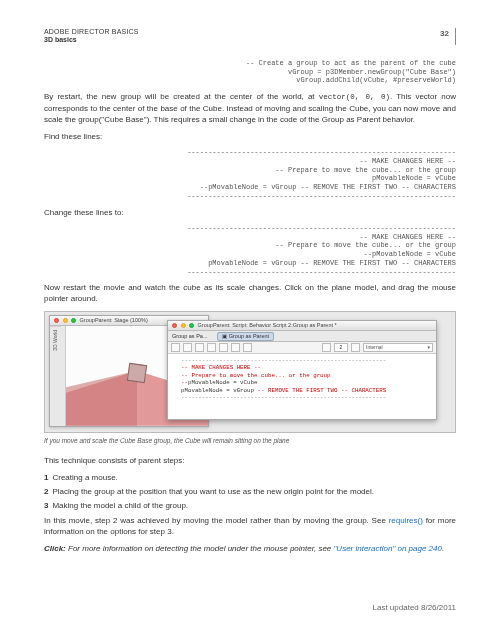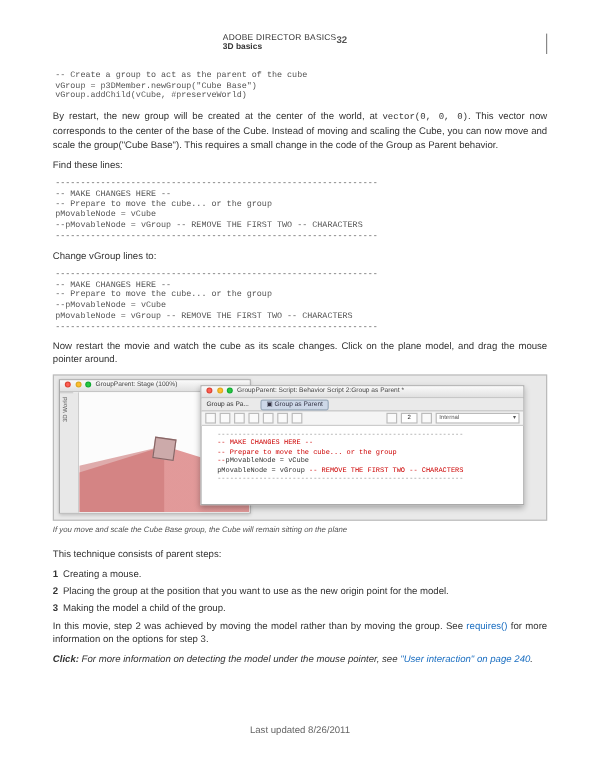--- a/index.html
+++ b/index.html
@@ -5,32 +5,33 @@
     * { margin: 0; padding: 0; box-sizing: border-box; }
     body {
       font-family: "Myriad Pro", "Segoe UI", Arial, sans-serif;
       font-size: 8px;
       color: #333;
       background: #fff;
       width: 500px;
       padding: 28px 44px 20px 44px;
       line-height: 1.4;
     }
-    .header { display: flex; justify-content: center; border-right: 1px solid #888; padding-right: 24px; margin-bottom: 14px; }
+    .header { display: flex; justify-content: space-between; border-right: 1px solid #888; padding-right: 6px; margin-bottom: 14px; }
     .header-left { font-size: 7px; line-height: 1.2; }
     .header-title { letter-spacing: 0.2px; }
     .header-sub { font-weight: bold; }
     .page-num { font-size: 8px; font-weight: bold; color: #555; }
     .code-block {
       font-family: "Courier New", monospace;
       font-size: 7px;
       color: #555;
       white-space: pre;
       margin: 4px 0 6px 2px;
       line-height: 1.25;
+      text-align: right;
     }
     .body-text { font-size: 8px; margin-bottom: 6px; text-align: justify; }
     .mono-inline { font-family: "Courier New", monospace; font-size: 7.5px; }
     .figure {
       margin: 6px 0 2px 0;
       border: 1px solid #bbb;
       background: #e9e9e9;
       height: 122px;
       position: relative;
       overflow: hidden;
@@ -75,21 +76,21 @@
     .tb-combo { width:70px; height:9px; border:1px solid #bbb; background:#fff; font-size:5px; padding:0 2px; color:#555; display:flex; align-items:center; justify-content:space-between; }
     .tb-spin { width:14px; height:9px; border:1px solid #bbb; background:#fff; font-size:5px; text-align:center; }
     .script-body { padding: 3px 6px; font-family:"Courier New",monospace; font-size:5.8px; line-height:1.3; white-space:pre; color:#333; overflow:hidden; }
     .c-red { color:#c00; }
     .c-grey { color:#888; }
     .caption { font-style: italic; font-size: 6.5px; color:#555; margin: 3px 0 10px 0; }
     .step { font-size:8px; margin: 3px 0; }
     .step-num { font-weight: bold; margin-right: 4px; }
     .link { color: #1a6ec1; }
     .note-label { font-style: italic; font-weight: bold; }
-    .footer { text-align:center; font-size:8px; color:#666; margin-top: 48px; }
+    .footer { text-align:right; font-size:8px; color:#666; margin-top: 48px; }
   </style>
 </head>
 <body>
 
 <div class="header">
   <div class="header-left">
     <div class="header-title">ADOBE DIRECTOR BASICS</div>
     <div class="header-sub">3D basics</div>
   </div>
   <div class="page-num">32</div>
@@ -105,21 +106,21 @@
 
 <p class="body-text">Find these lines:</p>
 
 <div class="code-block">----------------------------------------------------------------
 -- MAKE CHANGES HERE --
 -- Prepare to move the cube... or the group
 pMovableNode = vCube
 --pMovableNode = vGroup -- REMOVE THE FIRST TWO -- CHARACTERS
 ----------------------------------------------------------------</div>
 
-<p class="body-text">Change vGroup lines to:</p>
+<p class="body-text">Change these lines to:</p>
 
 <div class="code-block">----------------------------------------------------------------
 -- MAKE CHANGES HERE --
 -- Prepare to move the cube... or the group
 --pMovableNode = vCube
 pMovableNode = vGroup -- REMOVE THE FIRST TWO -- CHARACTERS
 ----------------------------------------------------------------</div>
 
 <p class="body-text">Now restart the movie and watch the cube as its scale changes. Click on the plane model, and drag the mouse pointer around.</p>
 

